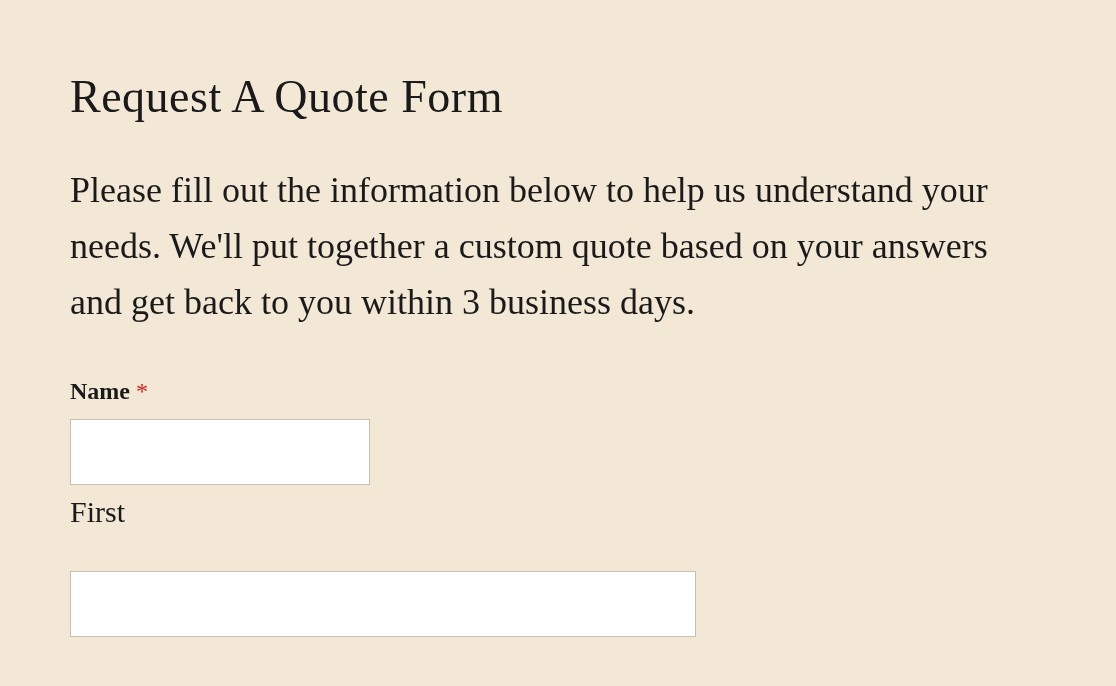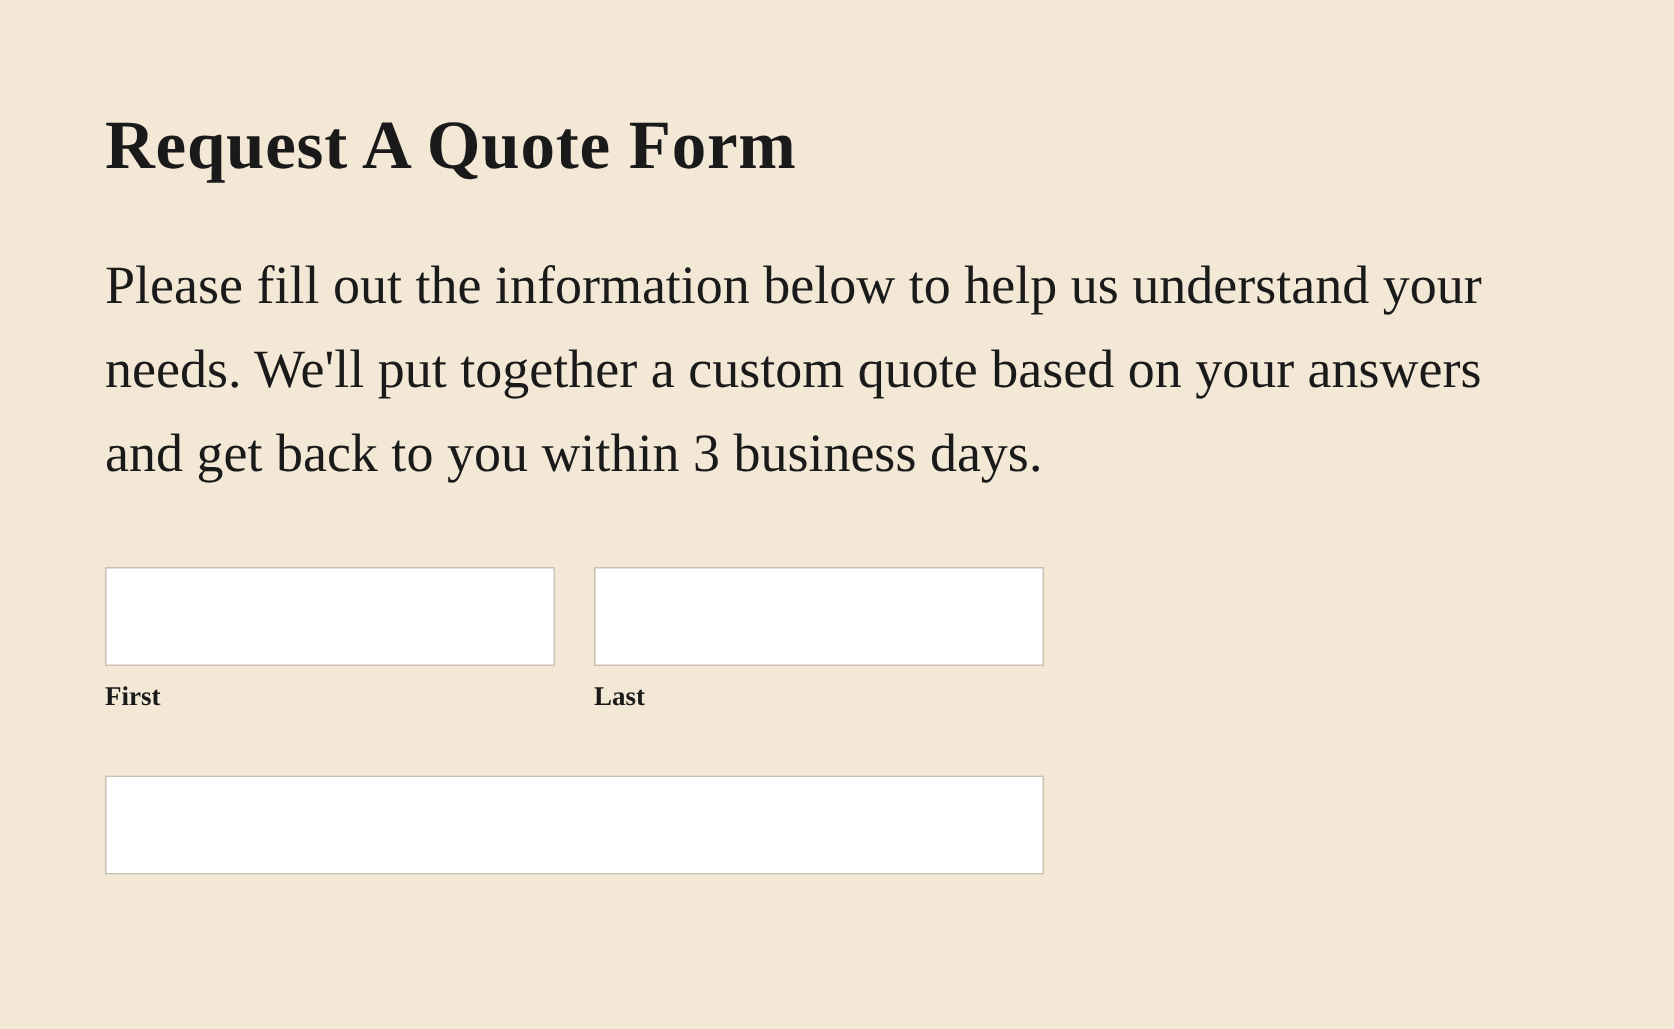--- a/index.html
+++ b/index.html
@@ -10,21 +10,21 @@
     body {
       background-color: #f2e8d5;
       font-family: Georgia, 'Times New Roman', serif;
       color: #1a1a1a;
       padding: 70px 70px 40px 70px;
       width: 1116px;
       height: 686px;
     }
     .form-title {
       font-size: 46px;
-      font-weight: bold;
+      font-weight: normal;
       margin-bottom: 40px;
       letter-spacing: 0.5px;
     }
     .form-description {
       font-size: 36px;
       line-height: 1.55;
       margin-bottom: 48px;
       max-width: 980px;
     }
     .field-group {
@@ -51,43 +51,42 @@
     .text-input {
       background: #ffffff;
       border: 1px solid #c8c0b0;
       height: 66px;
       width: 300px;
       font-size: 20px;
       padding: 0 12px;
       font-family: inherit;
     }
     .sub-label {
-      font-size: 18px;
+      font-size: 30px;
       margin-top: 10px;
-      font-weight: bold;
+      font-weight: normal;
     }
     .org-input {
       width: 626px;
     }
   </style>
 </head>
 <body>
 
 <h1 class="form-title">Request A Quote Form</h1>
 
 <p class="form-description">Please fill out the information below to help us understand your needs. We'll put together a custom quote based on your answers and get back to you within 3 business days.</p>
 
 <div class="field-group">
+  <label class="field-label">
+    <span>Name </span><span class="required-mark">*</span>
+  </label>
   <div class="name-row">
     <div class="name-col">
       <input type="text" class="text-input" value="" style="">
       <span class="sub-label">First</span>
-    </div>
-    <div class="name-col">
-      <input type="text" class="text-input" value="" style="">
-      <span class="sub-label">Last</span>
     </div>
   </div>
 </div>
 
 <div class="field-group">
   <input type="text" class="text-input org-input" value="" style="">
 </div>
 
 </body></html>

